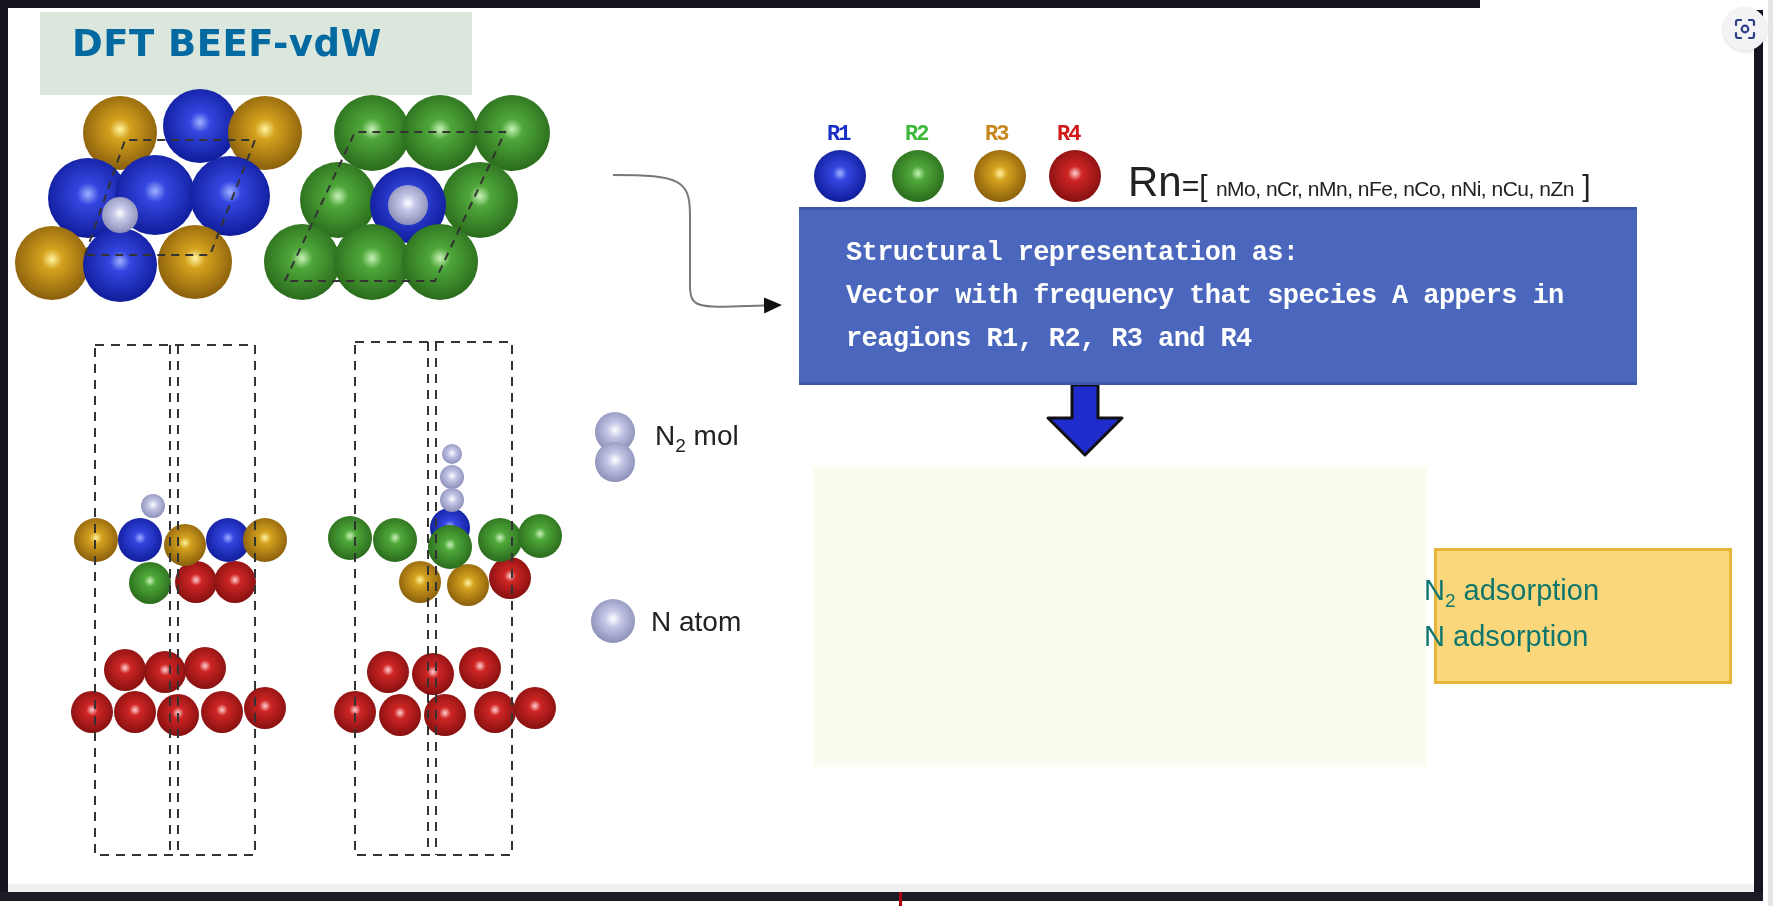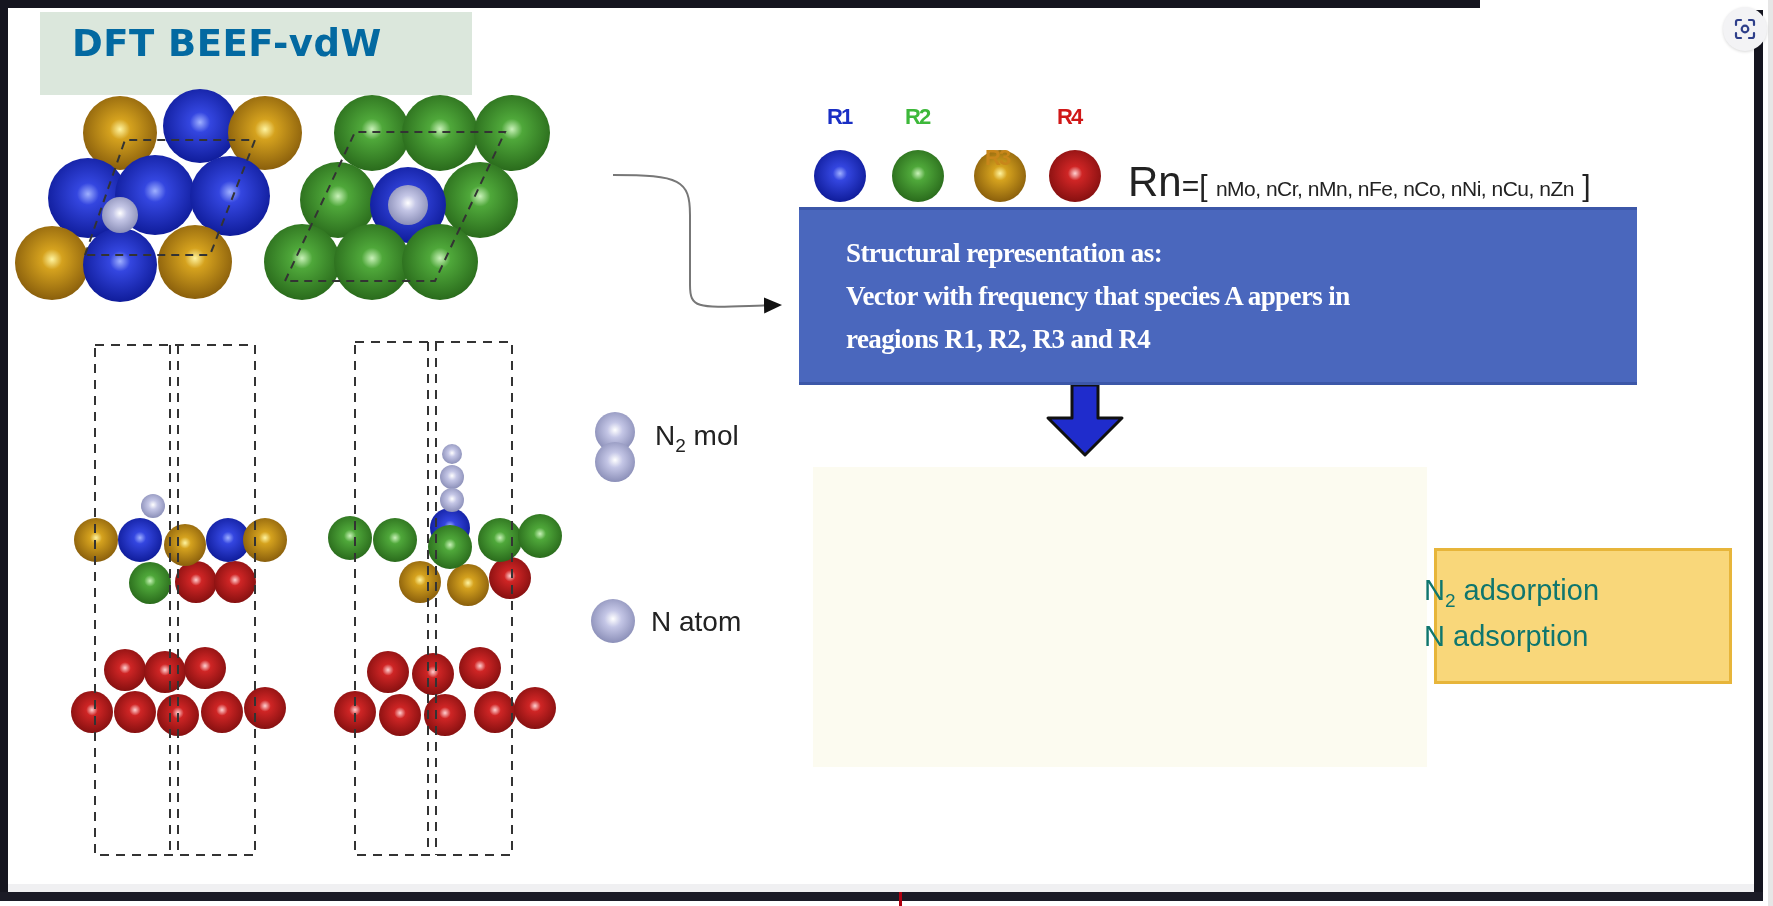--- a/index.html
+++ b/index.html
@@ -11,23 +11,23 @@
   .frame-gap { position:absolute; left:8px; top:884px; width:1746px; height:8px; background:#f0f0f2; }
   .red-tick { position:absolute; left:899px; top:892px; width:3px; height:14px; background:#b00010; }
   .right-edge { position:absolute; left:1768px; top:0; width:5px; height:906px; background:#e6e6e6; }
 
   .title-box { position:absolute; left:40px; top:12px; width:432px; height:83px; background:#dbe7dc; }
   .title-text { position:absolute; left:72px; top:22px; font-family:"DejaVu Sans", sans-serif; font-weight:bold; font-size:37px; color:#0369a1; letter-spacing:0.5px; }
 
   .lens-btn { position:absolute; left:1723px; top:7px; width:44px; height:44px; border-radius:50%; background:#f3f3f5; box-shadow:0 1px 3px rgba(0,0,0,0.15); display:flex; align-items:center; justify-content:center; cursor:pointer; }
 
   .blue-box { position:absolute; left:799px; top:207px; width:838px; height:178px; background:#4a67bd; border-top:3px solid #3c57a8; border-bottom:3px solid #3c57a8; box-sizing:border-box; }
-  .blue-line { position:absolute; left:846px; color:#ffffff; font-family:Liberation Serif, serif; font-weight:bold; font-size:27px; white-space:nowrap; letter-spacing:-0.6px; }
-
-  .region-label { position:absolute; top:104px; font-family:Liberation Sans, sans-serif; font-weight:bold; font-size:22px; letter-spacing:-2px; }
+  .blue-line { position:absolute; left:846px; color:#ffffff; font-family:Liberation Mono, monospace; font-weight:bold; font-size:27px; white-space:nowrap; letter-spacing:-0.6px; }
+
+  .region-label { position:absolute; top:122px; font-family:Liberation Mono, monospace; font-weight:bold; font-size:22px; letter-spacing:-2px; }
   .rn-formula { position:absolute; left:1128px; top:158px; font-size:30px; color:#222; white-space:nowrap; }
   .rn-formula .rn { font-size:42px; }
   .rn-formula .vals { font-size:21px; letter-spacing:-0.5px; }
 
   .nn-bg { position:absolute; left:813px; top:467px; width:614px; height:300px; background:#fcfbf0; }
   .out-box { position:absolute; left:1434px; top:548px; width:298px; height:136px; background:#f9d77a; border:3px solid #e7b53a; box-sizing:border-box; }
   .out-line { position:absolute; left:1424px; font-size:29px; color:#0f766e; white-space:nowrap; }
   .legend-text { position:absolute; font-size:28px; color:#222; white-space:nowrap; }
   svg { position:absolute; left:0; top:0; }
 </style>
@@ -226,21 +226,21 @@
       <ellipse cx="1347" cy="604" rx="18" ry="22" fill="#b01515" stroke="#7d1010" stroke-width="1.5"></ellipse>
     </g>
 
   <path d="M613 175 C 680 175, 690 180, 690 215 L 690 285 C 690 312, 700 307, 780 305" fill="none" stroke="#777" stroke-width="2" marker-end="url(#arrowHead)"></path>
 
   <path d="M1072 385 L1098 385 L1098 418 L1122 418 L1085 455 L1048 418 L1072 418 Z" fill="#1f2ccc" stroke="#111" stroke-width="3" stroke-linejoin="round"></path>
 </svg>
 
 <div class="region-label" style="left: 827px; color: rgb(26, 47, 196);">R1</div>
 <div class="region-label" style="left: 905px; color: rgb(61, 184, 58);">R2</div>
-<div class="region-label" style="left: 985px; color: rgb(200, 134, 26); margin-top: 41px;">R3</div>
+<div class="region-label" style="left: 985px; color: rgb(200, 134, 26);">R3</div>
 <div class="region-label" style="left: 1057px; color: rgb(208, 24, 24);">R4</div>
 
 <div class="rn-formula">
   <span class="rn">Rn</span><span>=[</span>
   <span class="vals">nMo, nCr, nMn, nFe, nCo, nNi, nCu, nZn</span>
   <span>]</span>
 </div>
 
 <div class="blue-box"></div>
 <div class="blue-line" style="top:238px">Structural representation as:</div>

